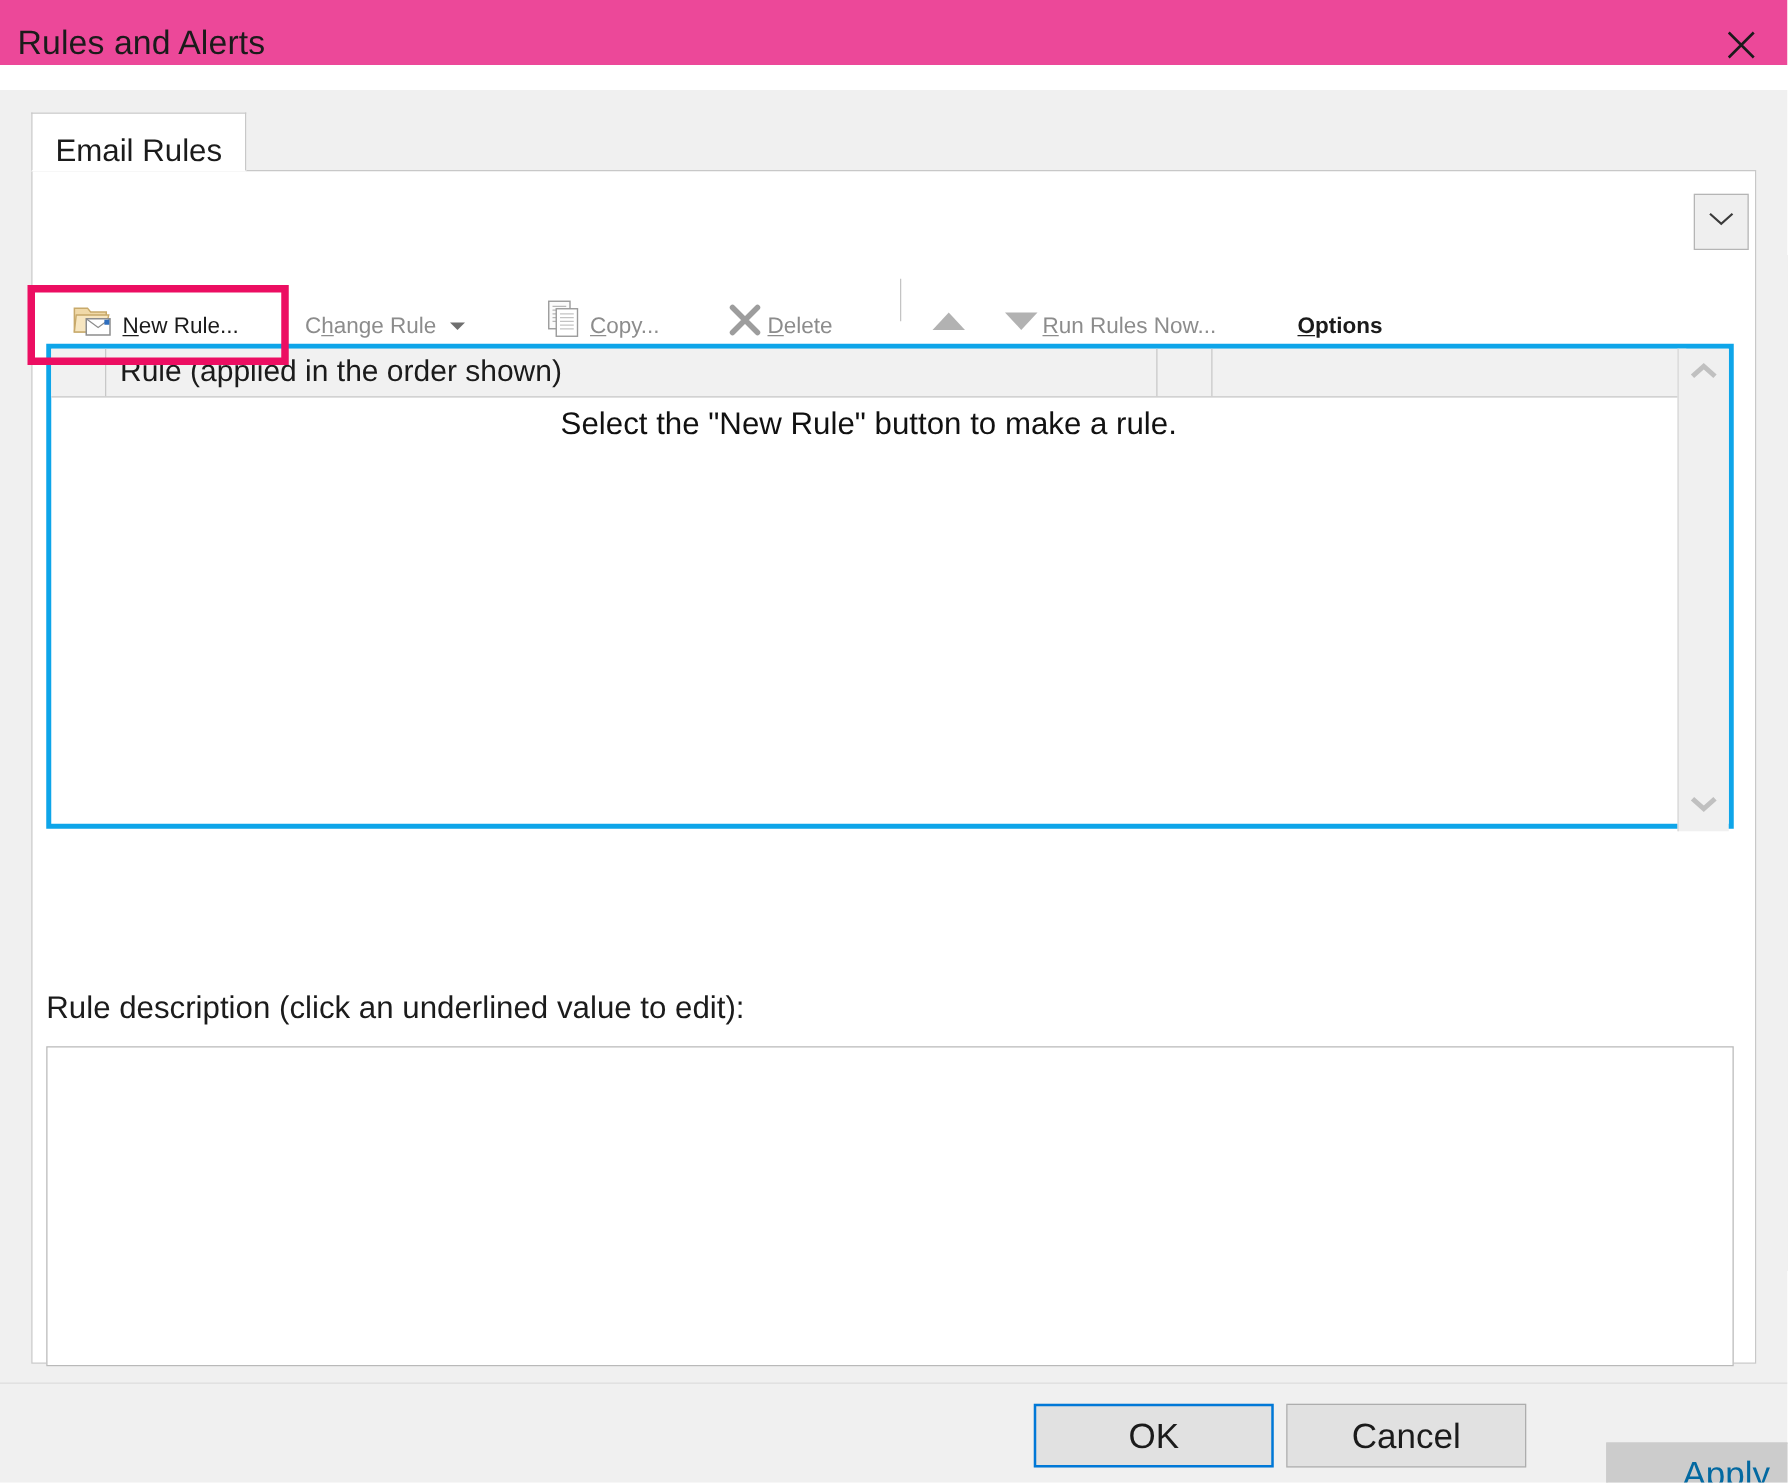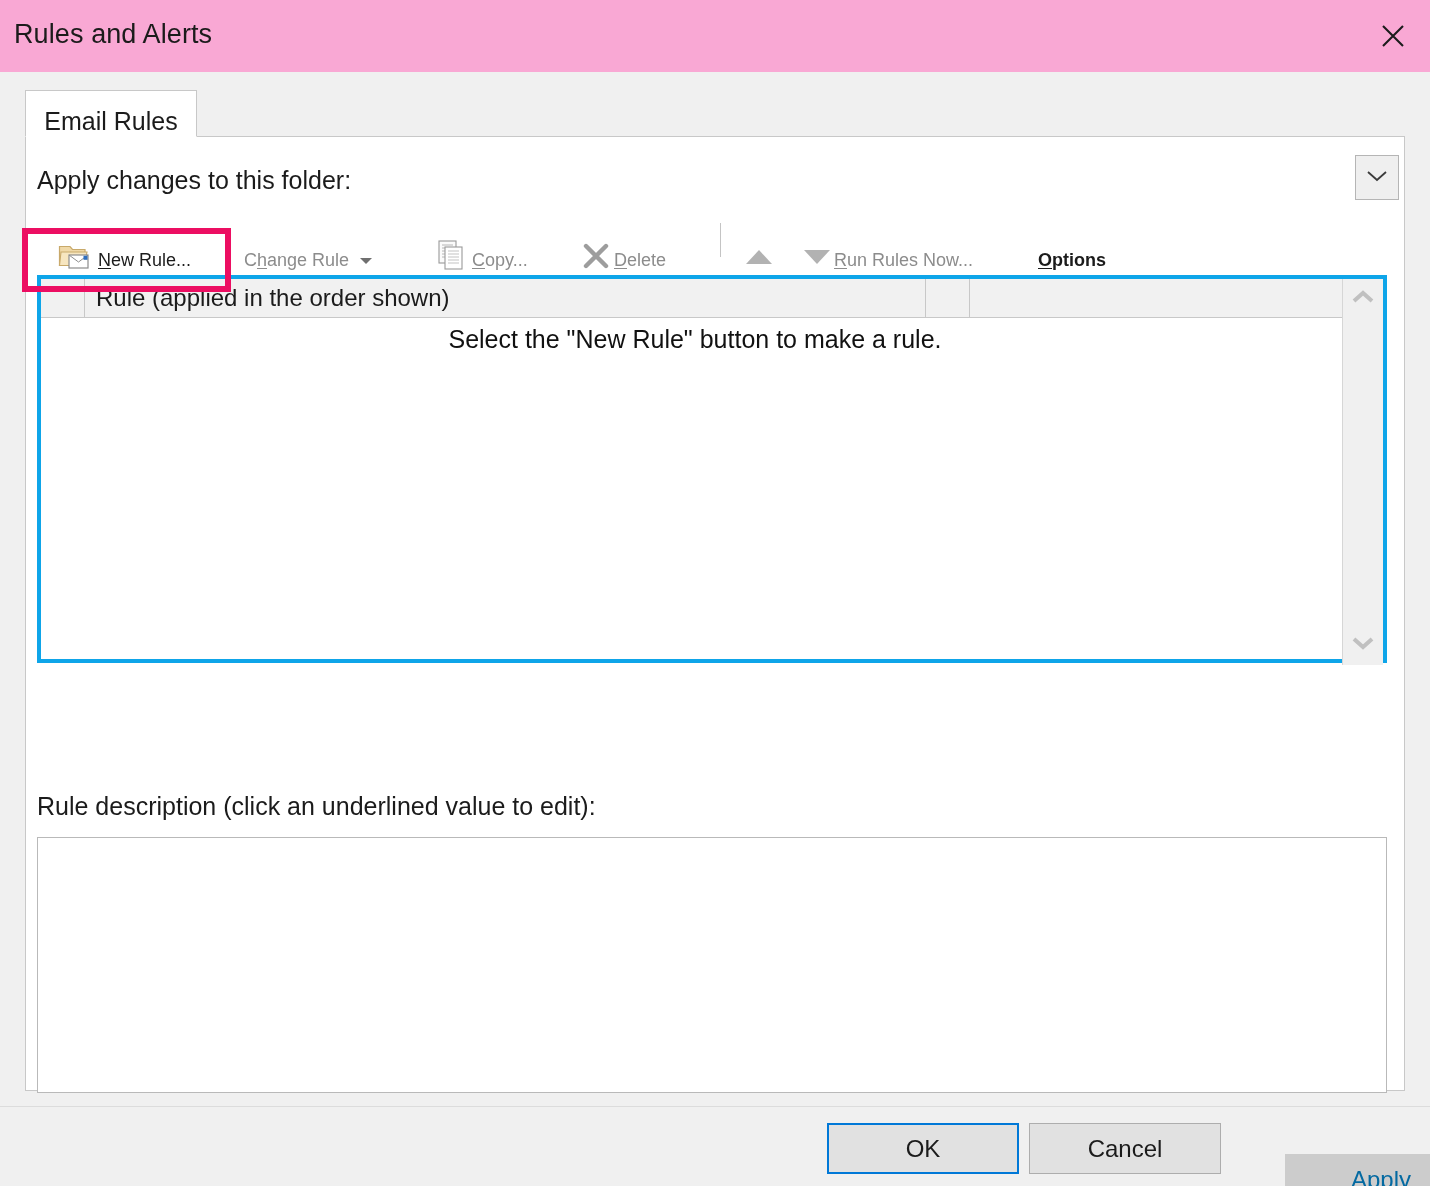--- a/index.html
+++ b/index.html
@@ -14,22 +14,22 @@
     overflow: hidden;
     position: relative;
     -webkit-font-smoothing: antialiased;
   }
 
   
   .titlebar {
     position: absolute;
     left: 0; top: 0;
     width: 1430px;
-    height: 72px;
-    background: #f9a8d4;
+    height: 52px;
+    background: #ec4899;
   }
   .titlebar-text {
     position: absolute;
     left: 14px;
     top: 19px;
     font-size: 27px;
     color: #1b1b1b;
     letter-spacing: 0.1px;
     white-space: nowrap;
   }
@@ -357,21 +357,21 @@
   }
   .dlg-btn {
     position: absolute;
     top: 16px;
     width: 192px;
     height: 51px;
     box-sizing: border-box;
     display: flex;
     align-items: center;
     justify-content: center;
-    font-size: 24px;
+    font-size: 28px;
     color: #1b1b1b;
     background: #e1e1e1;
     border: 1px solid #adadad;
     cursor: default;
   }
   #btn-ok { left: 827px; border: 2px solid #0078d7; }
   #btn-cancel { left: 1029px; }
   #btn-apply { left: 1285px; background: #cccccc; border-color: #cccccc; color: #0369a1; margin-top: 31px; }
 </style>
 </head>
@@ -392,21 +392,20 @@
 
   <div class="tabstrip">
     <div class="tab active" id="tab-email-rules">
       <span>Email Rules</span>
     </div>
   </div>
 
   <div class="tab-panel">
 
     <div class="folder-row">
-      <div class="folder-label">Apply changes to this folder:</div>
       <div class="combo-arrow">
         <span>
           <svg width="22" height="14" viewBox="0 0 22 14">
             <path d="M2 3 L11 11 L20 3" stroke="#3b3b3b" stroke-width="1.8" fill="none"></path>
           </svg>
         </span>
       </div>
     </div>
 
     <div class="toolbar">

